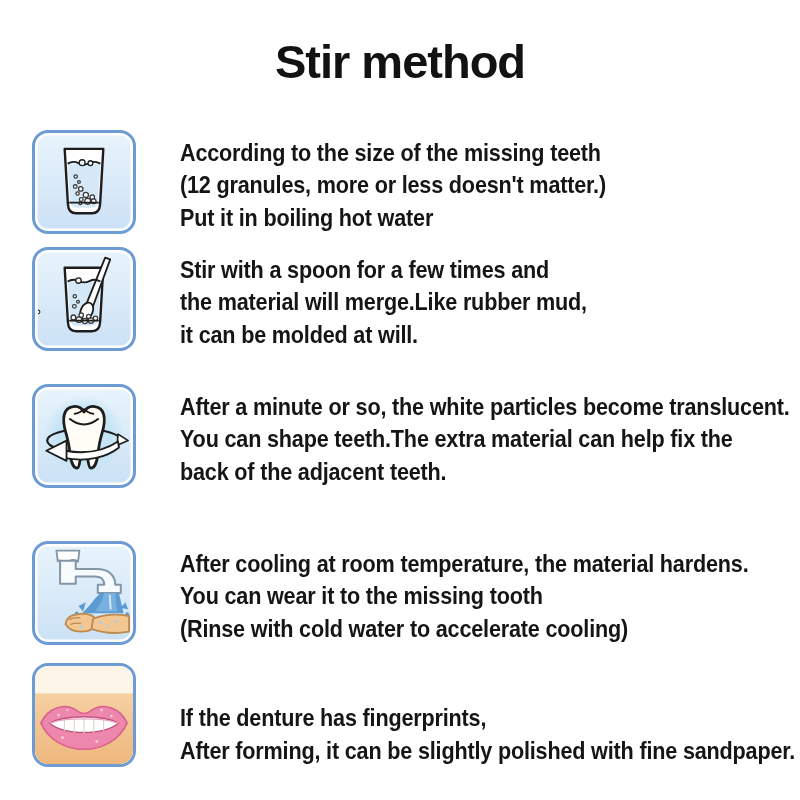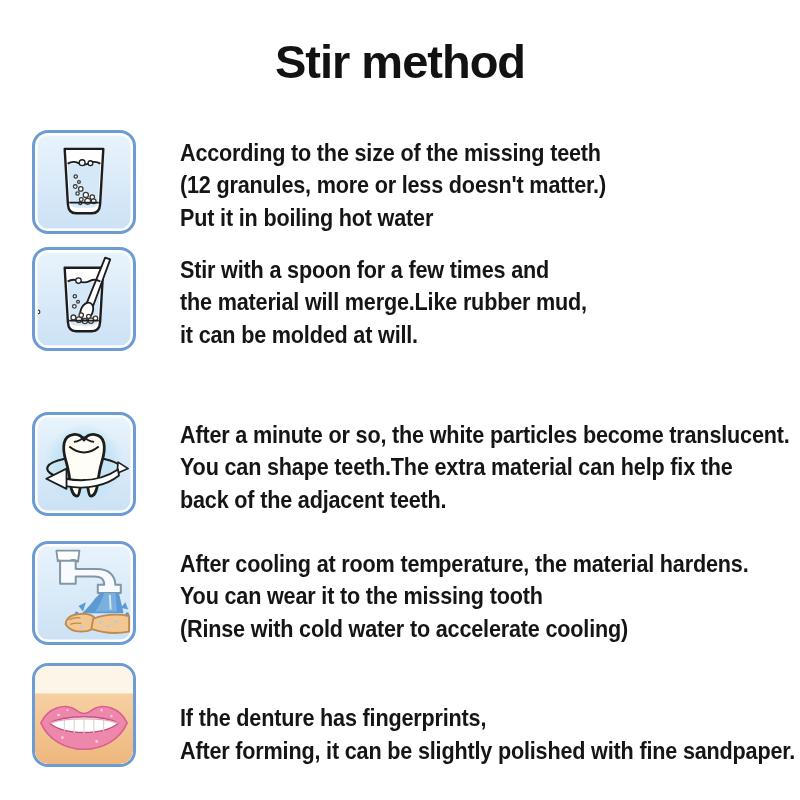--- a/index.html
+++ b/index.html
@@ -82,21 +82,21 @@
         <path d="M33.9,73.5 L66.1,73.5" stroke="#1d1d1d" stroke-width="2"></path>
       </svg>
     </div>
     <div class="step-text">
       <div class="line">Stir with a spoon for a few times and</div>
       <div class="line">the material will merge.Like rubber mud,</div>
       <div class="line">it can be molded at will.</div>
     </div>
   </div>
 
-  <div class="step" style="top:412px">
+  <div class="step" style="top:384px">
     <div class="icon-box">
       <svg viewBox="0 0 100 100">
         <defs>
           <radialGradient id="toothglow" cx="50%" cy="50%" r="50%">
             <stop offset="0%" stop-color="#cfeaf7"></stop>
             <stop offset="65%" stop-color="#c3e4f5"></stop>
             <stop offset="100%" stop-color="#c3e4f5" stop-opacity="0"></stop>
           </radialGradient>
         </defs>
         <circle cx="50" cy="50" r="44" fill="url(#toothglow)"></circle>

